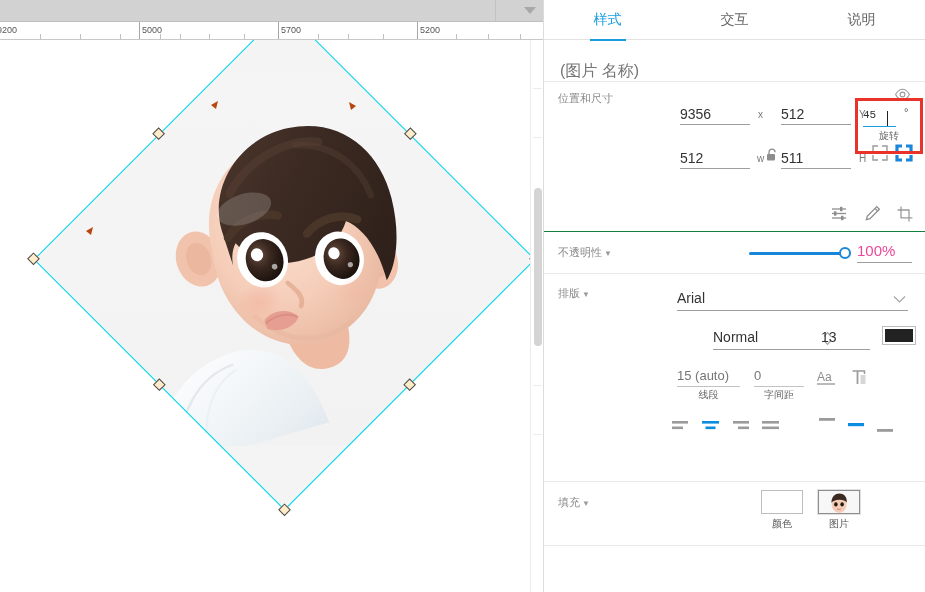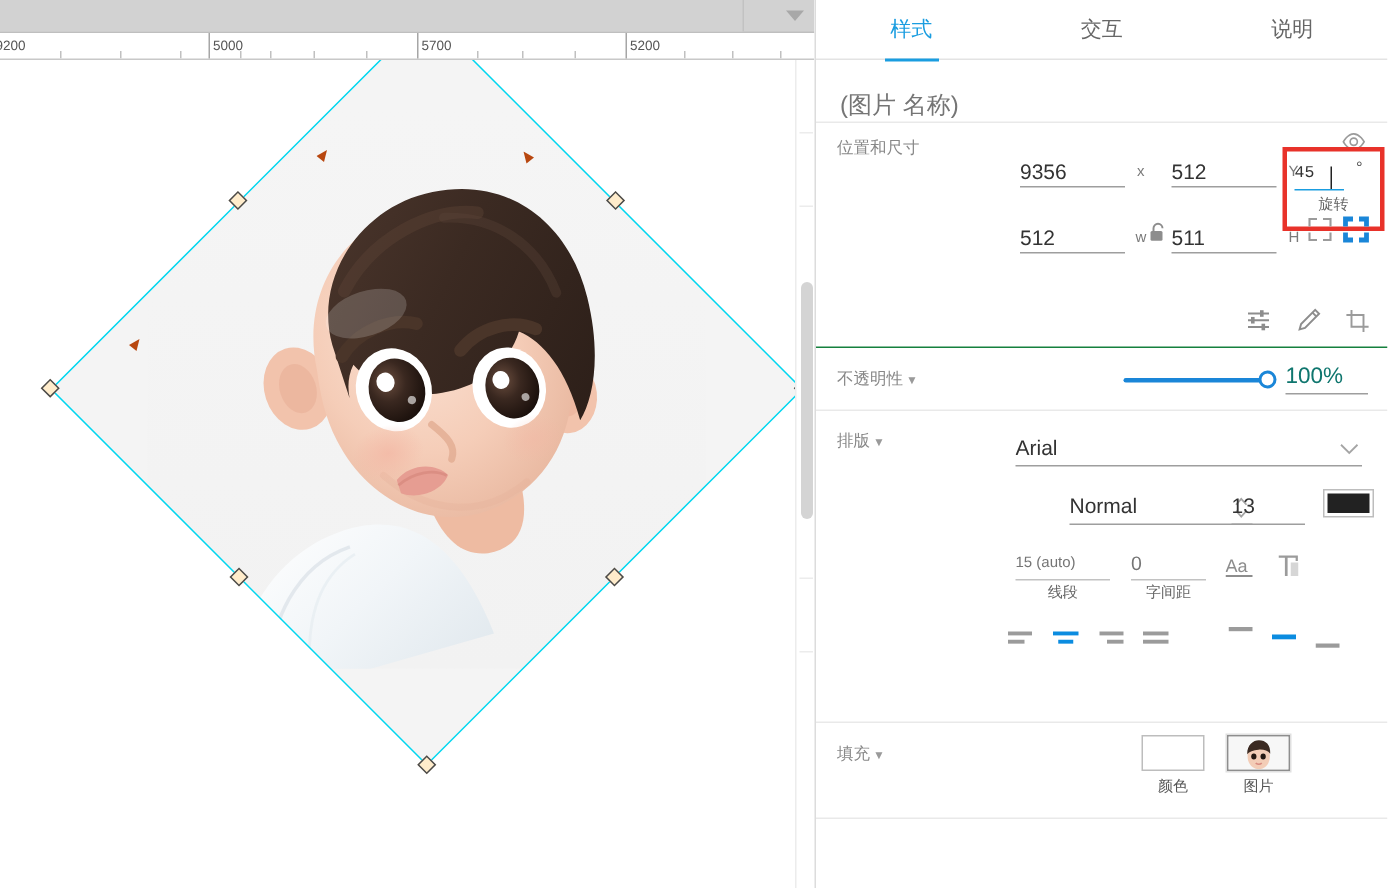--- a/index.html
+++ b/index.html
@@ -208,21 +208,21 @@
   #slider-knob {
     position: absolute; left: 295px; top: 15px; width: 12px; height: 12px;
     border: 2px solid #1a86d8; border-radius: 50%; background: #fff;
   }
   #opa-val {
     position: absolute; left: 313px; top: 10px; width: 55px;
     border-bottom: 1px solid #9e9e9e; height: 21px;
   }
   #opa-val input {
     border: none; outline: none; background: transparent; width: 100%;
-    font-size: 15px; color: #0f766e; padding: 0;
+    font-size: 15px; color: #ec4899; padding: 0;
     font-family: "Liberation Sans", sans-serif;
   }
 
   
   #typo-sec { height: 208px; position: relative; border-bottom: 1px solid #e9e9e9; }
   #typo-label { position: absolute; left: 14px; top: 12px; }
 
   #font-field { position: absolute; left: 133px; top: 14px; width: 231px; border-bottom: 1px solid #9e9e9e; height: 23px; }
   #font-field input { font-size: 14px; }
   #font-caret { position: absolute; right: 2px; top: 5px; }
@@ -234,21 +234,21 @@
   #size-field { position: absolute; left: 277px; top: 53px; width: 49px; border-bottom: 1px solid #9e9e9e; height: 23px; }
   #size-field input { font-size: 14px; }
 
   #color-swatch {
     position: absolute; left: 338px; top: 52px; width: 34px; height: 19px;
     border: 1px solid #bdbdbd; padding: 2px; background: #fff;
   }
   #color-swatch i { display: block; width: 100%; height: 100%; background: #222222; }
 
   #lh-field { position: absolute; left: 133px; top: 92px; width: 63px; border-bottom: 1px solid #c2c2c2; height: 21px; }
-  #lh-field input { font-size: 10px; color: #14532d; }
+  #lh-field input { font-size: 13px; color: #14532d; }
   #lh-label { position: absolute; left: 133px; top: 114px; width: 63px; text-align: center; font-size: 10px; color: #666; }
 
   #ls-field { position: absolute; left: 210px; top: 92px; width: 50px; border-bottom: 1px solid #c2c2c2; height: 21px; }
   #ls-field input { font-size: 13px; color: #bdbdbd; }
   #ls-label { position: absolute; left: 205px; top: 114px; width: 60px; text-align: center; font-size: 10px; color: #666; }
 
   #case-icons { position: absolute; left: 273px; top: 95px; display: flex; gap: 12px; align-items: center; }
 
   #align-h { position: absolute; left: 128px; top: 145px; display: flex; gap: 11px; }
   #align-v { position: absolute; left: 275px; top: 145px; display: flex; gap: 11px; align-items: center; }

